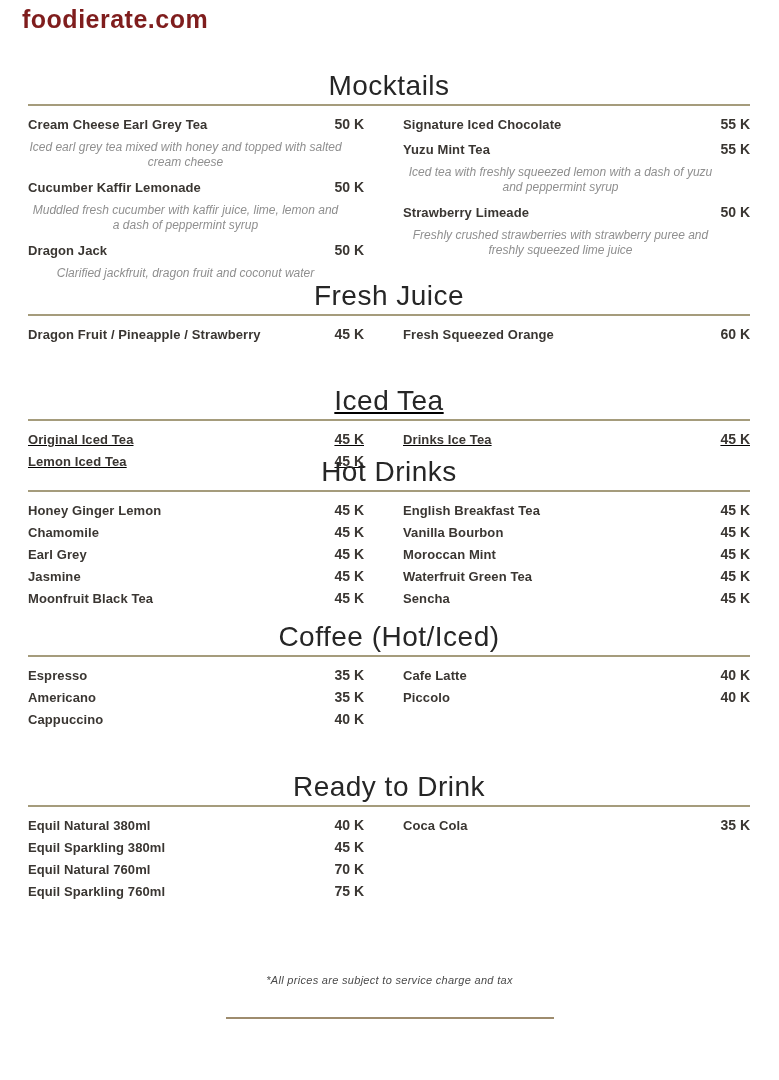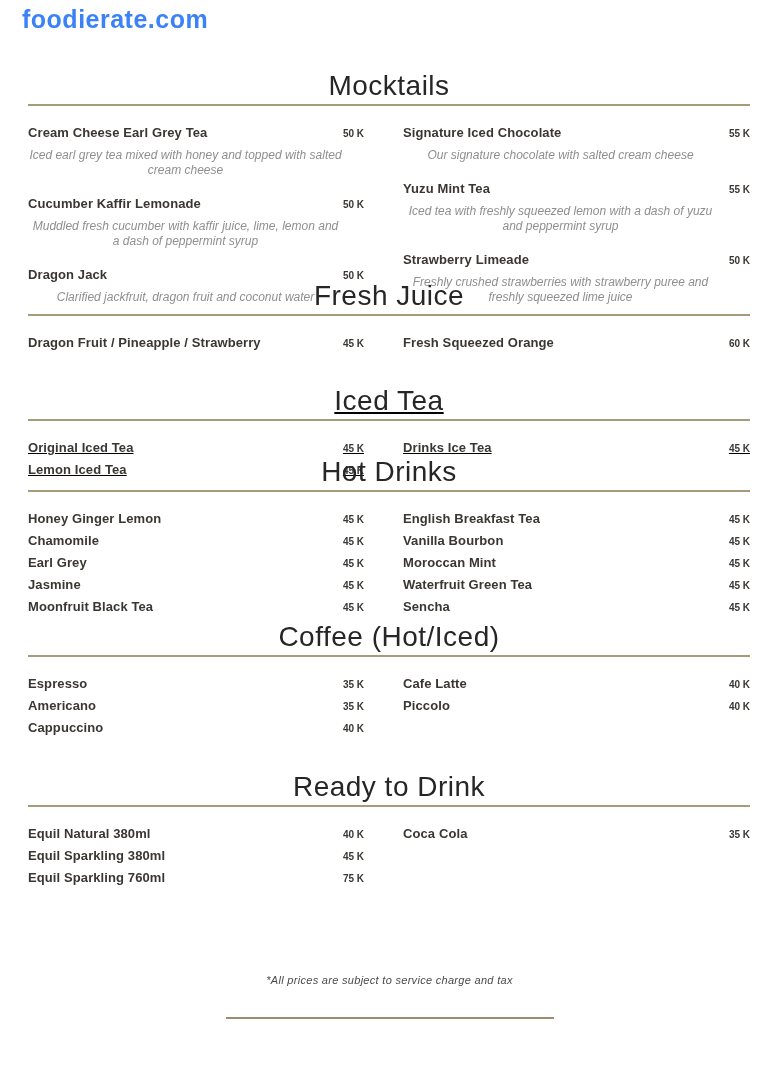--- a/index.html
+++ b/index.html
@@ -32,24 +32,23 @@
   .col-left  { width: 336px; }
   .col-right { width: 347px; margin-left: 39px; }
 
   .item { margin: 0 0 0 0; }
   .item.simple { height: 22px; }
   .item.with-desc { margin-bottom: 9px; }
   .item-line { display: flex; align-items: baseline; }
   .iname {
     font-size: 13px; font-weight: 700; color: #3a3632;
     letter-spacing: 0.1px;
-    margin-top: 9px;
   }
   .iprice {
-    margin-left: auto; font-size: 10px; font-weight: 700;
+    margin-left: auto; font-size: 14px; font-weight: 700;
     color: #3a3632; white-space: nowrap; padding-left: 8px;
   }
   .idesc {
     font-size: 12px; font-style: italic; color: #8f8f8f;
     line-height: 15px; margin-top: 8px; max-width: 315px;
   }
 
   .footer-rule {
     position: absolute; top: 1017px; left: 50%;
     transform: translateX(-50%);
@@ -58,21 +57,21 @@
   .footer-note {
     position: absolute; top: 974px; left: 0; width: 779px;
     text-align: center; font-size: 11px; font-style: italic;
     color: #4a4a4a; letter-spacing: 0.3px;
   }
 </style>
 </head>
 <body>
 
 <div class="page">
-  <div class="watermark" style="color: #3b82f6;">foodierate.com</div>
+  <div class="watermark" style="color: #7f1d1d;">foodierate.com</div>
 
   <div id="sections-root">
       <div class="menu-section" style="top: 70px;">
         <h2 class="section-title">Mocktails</h2>
         <div class="rule" style="background: rgb(165, 156, 124);"></div>
         <div class="cols">
           <div class="col-left">
             <div class="item with-desc">
               <div class="item-line">
                 <span class="iname">Cream Cheese Earl Grey Tea</span>
@@ -94,21 +93,20 @@
               </div>
               <div class="idesc">Clarified jackfruit, dragon fruit and coconut water</div>
             </div>
           </div>
           <div class="col-right">
             <div class="item with-desc">
               <div class="item-line">
                 <span class="iname">Signature Iced Chocolate</span>
                 <span class="iprice">55 K</span>
               </div>
-              <div class="idesc">Our signature chocolate with salted cream cheese</div>
             </div>
             <div class="item with-desc">
               <div class="item-line">
                 <span class="iname">Yuzu Mint Tea</span>
                 <span class="iprice">55 K</span>
               </div>
               <div class="idesc">Iced tea with freshly squeezed lemon with a dash of yuzu and peppermint syrup</div>
             </div>
             <div class="item with-desc">
               <div class="item-line">
@@ -288,20 +286,26 @@
             <div class="item simple">
               <div class="item-line">
                 <span class="iname">Equil Natural 380ml</span>
                 <span class="iprice">40 K</span>
               </div>
             </div>
             <div class="item simple">
               <div class="item-line">
                 <span class="iname">Equil Sparkling 380ml</span>
                 <span class="iprice">45 K</span>
+              </div>
+            </div>
+            <div class="item simple">
+              <div class="item-line">
+                <span class="iname">Equil Natural 760ml</span>
+                <span class="iprice">70 K</span>
               </div>
             </div>
             <div class="item simple">
               <div class="item-line">
                 <span class="iname">Equil Sparkling 760ml</span>
                 <span class="iprice">75 K</span>
               </div>
             </div>
           </div>
           <div class="col-right">

